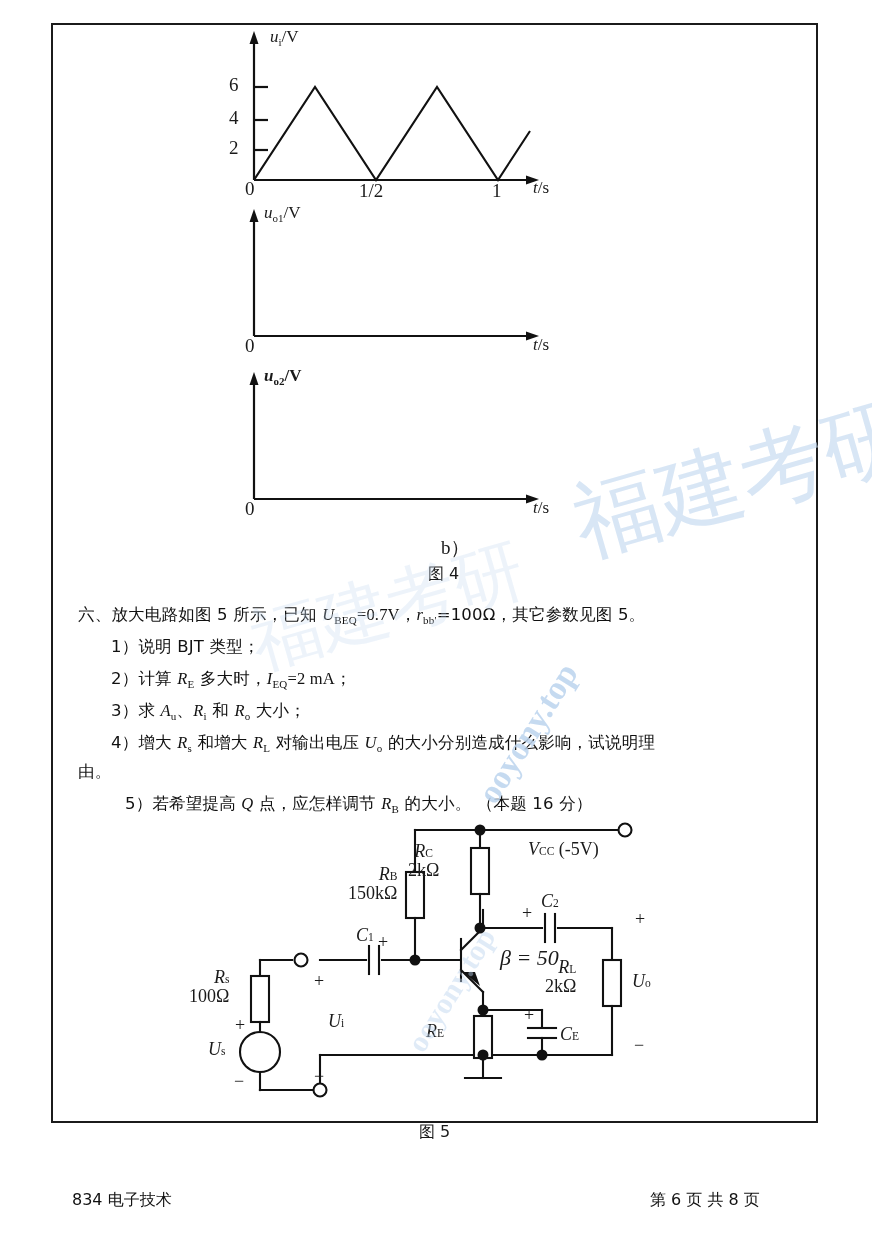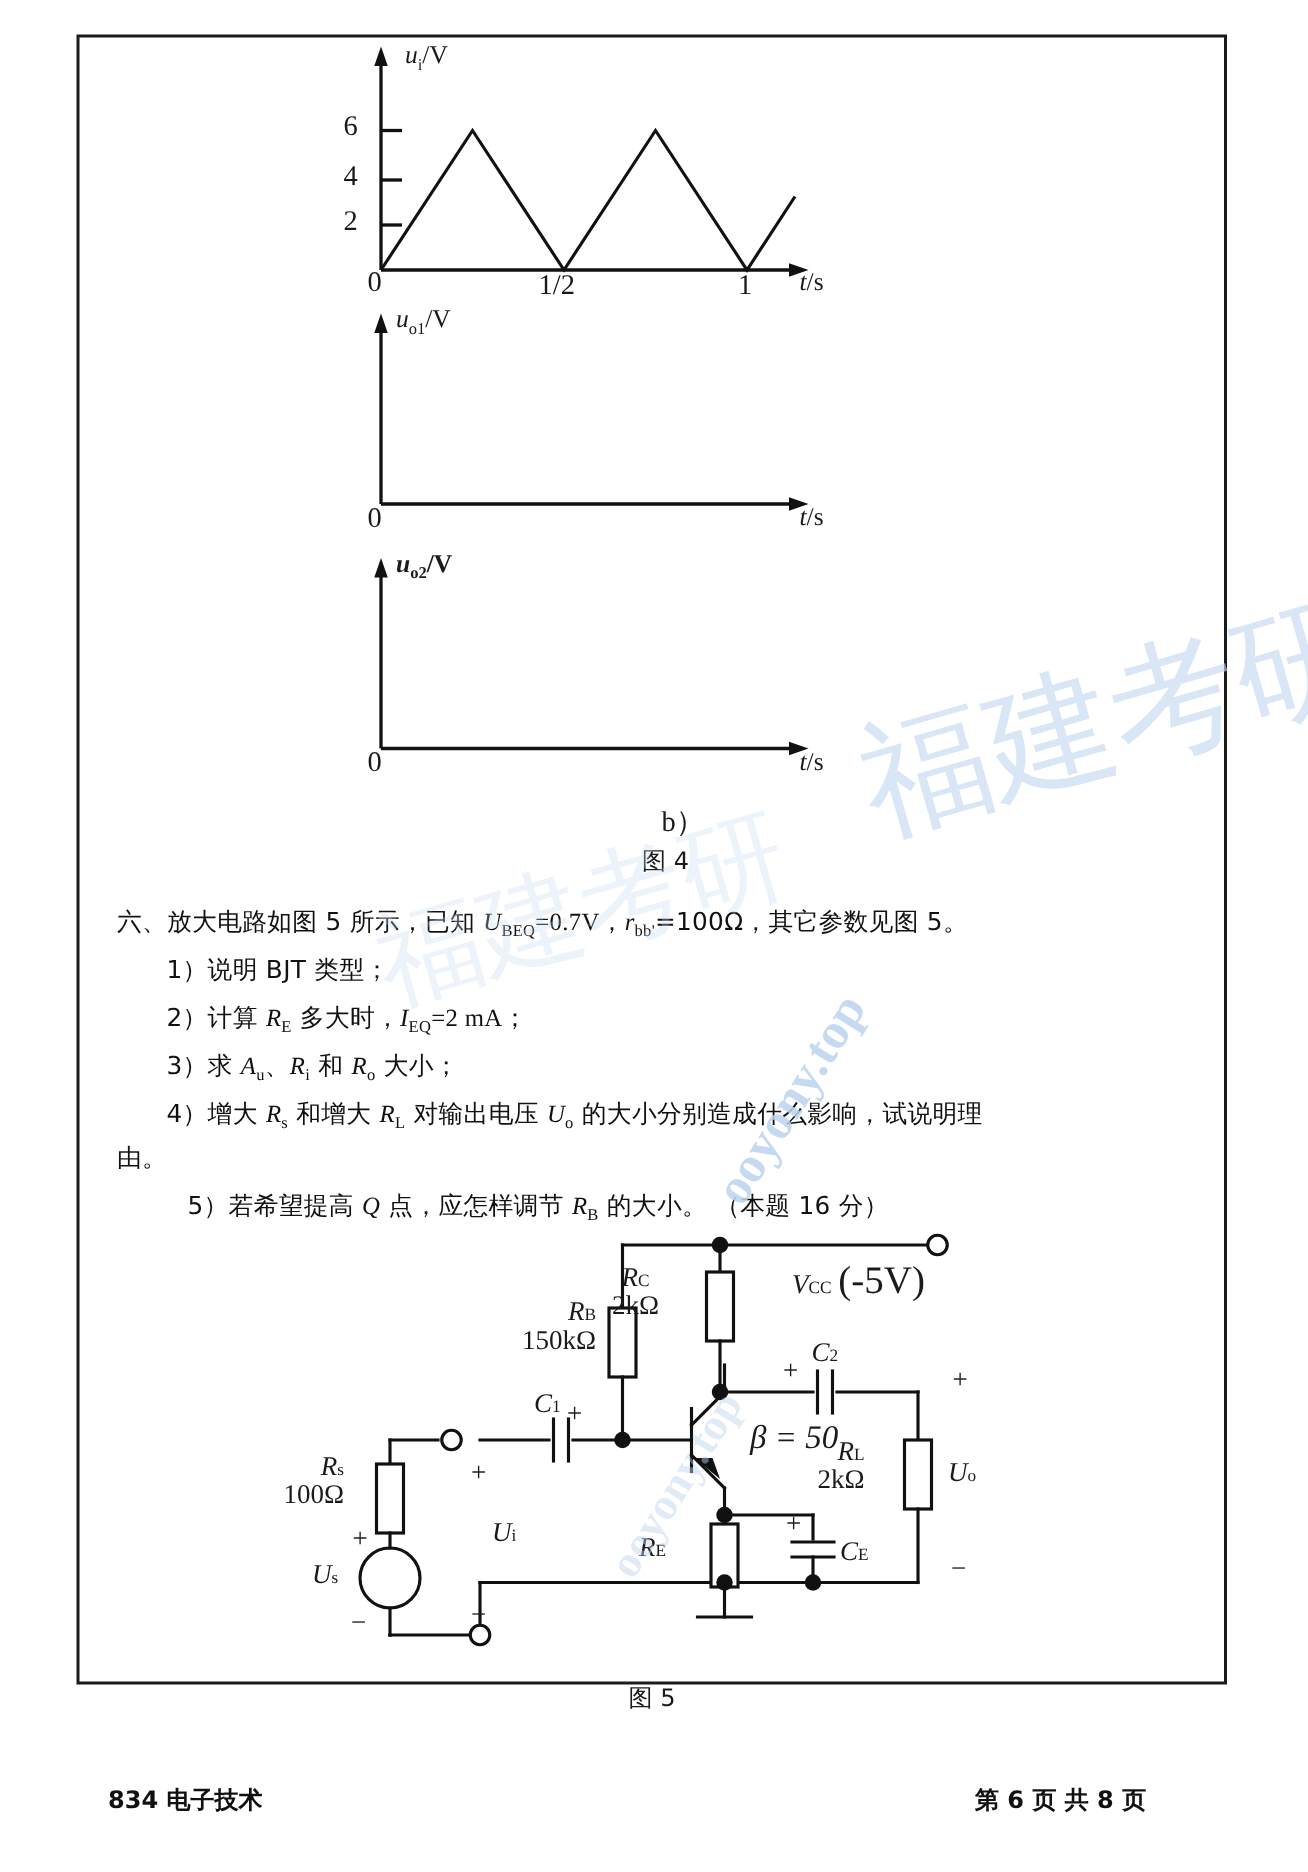--- a/index.html
+++ b/index.html
@@ -58,21 +58,21 @@
   #circuit{position:absolute;left:170px;top:800px;}
   .clabel{
     position:absolute;font-family:"Liberation Serif",serif;font-size:18px;
     white-space:nowrap;line-height:1.05;text-align:center;
   }
   .clabel .it{font-style:italic;}
   .clabel .sb{font-size:11.5px;}
   
   .footer{
     position:absolute;font-family:"DejaVu Sans",sans-serif;
-    font-size:16px;font-weight:700;white-space:nowrap;color:#111;
+    font-size:16px;font-weight:400;white-space:nowrap;color:#111;
   }
 </style>
 </head>
 <body>
 
 <div id="watermark">
   <div class="wm-latin" style="left:470px;top:790px;">ooyony.top</div>
   <div class="wm-latin" style="left:400px;top:1040px;opacity:.45;font-size:30px;">ooyony.top</div>
   <div class="wm-cn" style="left:560px;top:470px;opacity:.65;">福建考研</div>
   <div class="wm-cn" style="left:240px;top:600px;opacity:.30;font-size:70px;">福建考研</div>
@@ -253,21 +253,21 @@
   <div class="clabel" style="left:178px;top:65px;text-align:right;">
     <i class="it">R</i><span class="sb">B</span><br>
     <span>150kΩ</span>
   </div>
   <div class="clabel" style="left:238px;top:42px;text-align:center;">
     <i class="it">R</i><span class="sb">C</span><br>
     <span>2kΩ</span>
   </div>
   <div class="clabel" style="left:358px;top:40px;">
     <i class="it">V</i><span class="sb">CC</span>
-    <span style="font-size:26px;">(-5V)</span>
+    <span style="font-size:18px;">(-5V)</span>
   </div>
   <div class="clabel" style="left:371px;top:92px;">
     <i class="it">C</i><span class="sb">2</span>
   </div>
   <div class="clabel" style="left:352px;top:104px;">+</div>
   <div class="clabel" style="left:186px;top:126px;">
     <i class="it">C</i><span class="sb">1</span>
   </div>
   <div class="clabel" style="left:208px;top:133px;">+</div>
   <div class="clabel" style="left:330px;top:146px;font-size:22px;">

